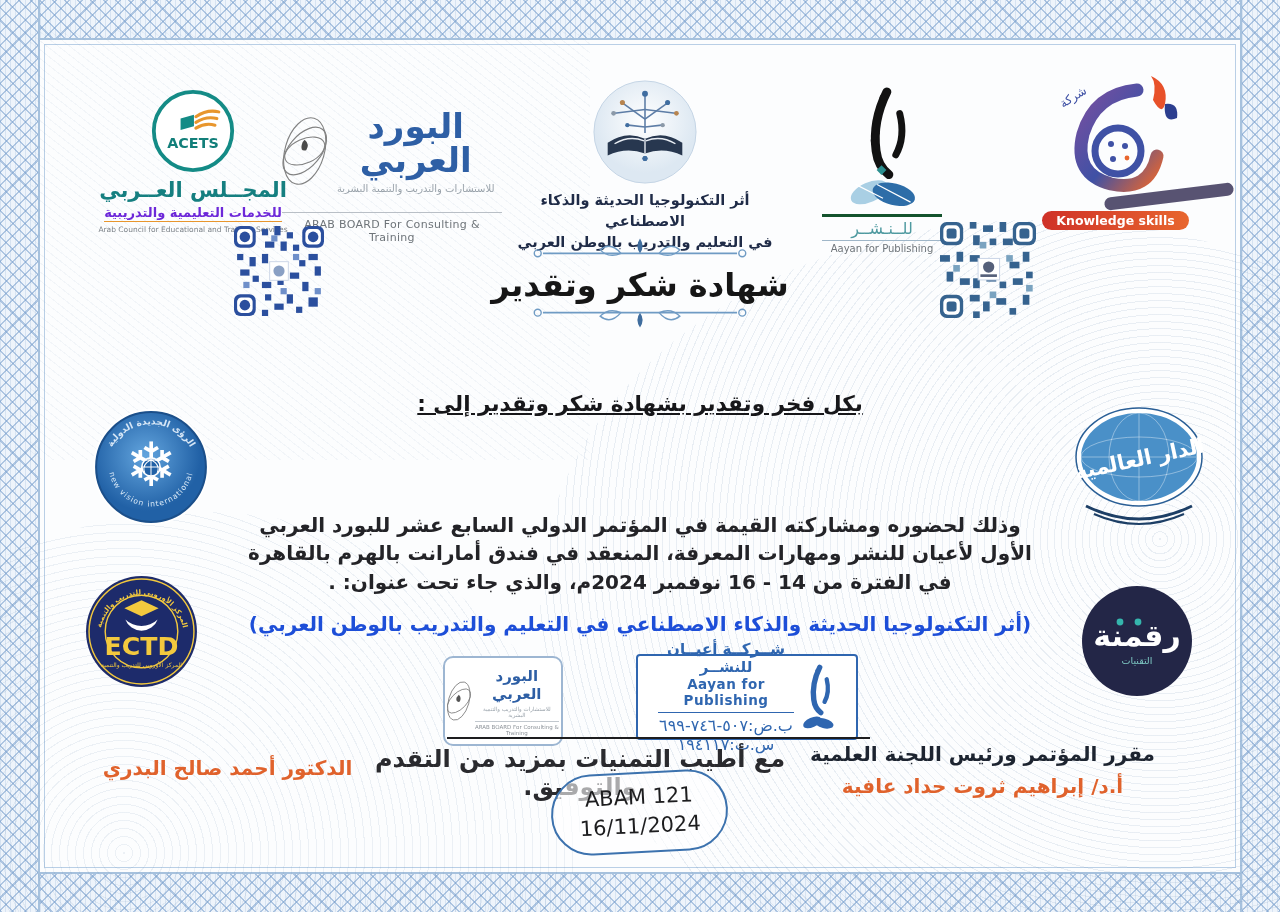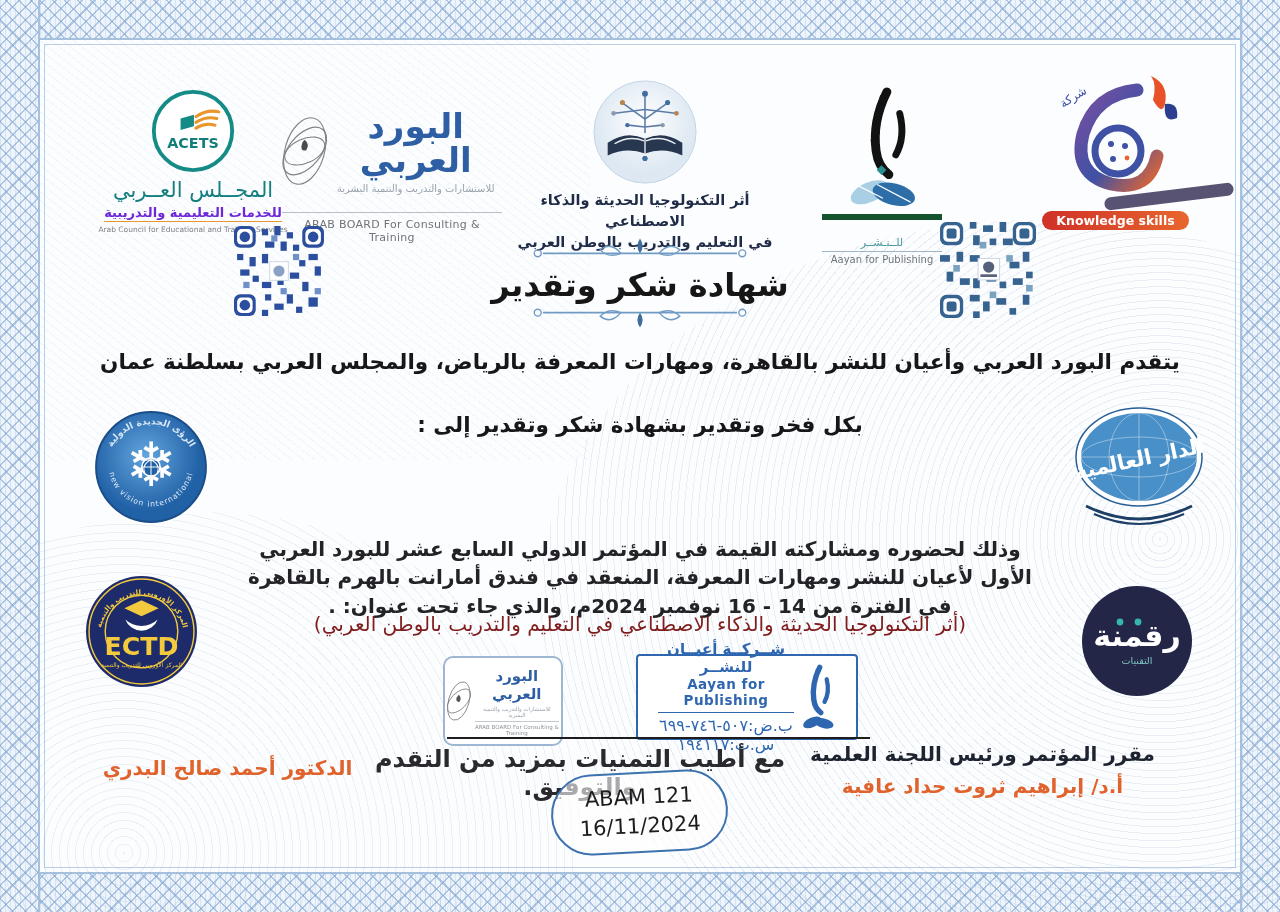--- a/index.html
+++ b/index.html
@@ -23,37 +23,37 @@
   .wave.w2{left:-180px;bottom:-220px;width:760px;height:620px;border-radius:50%;
     background:repeating-radial-gradient(circle at 40% 55%, rgba(92,128,168,.10) 0 1px, transparent 1px 8px);}
   .wave.w3{left:30px;top:30px;width:560px;height:430px;
     background:repeating-linear-gradient(38deg, rgba(120,150,185,.08) 0 1px, transparent 1px 7px);}
   .wave.w4{right:46px;top:190px;width:130px;height:13px;border-radius:8px;
     background:#3b3559;opacity:.85;transform:rotate(-7deg);}
   
   .abs{position:absolute;}
   .ctr{left:0;right:0;text-align:center;}
   
-  .acets-title{color:#157f80;font-weight:normal;font-size:21px;}
+  .acets-title{color:#157f80;font-weight:bold;font-size:21px;}
   .acets-sub{color:#6d28d9;font-weight:bold;font-size:13px;border-bottom:1px solid #e8962d;display:inline-block;padding-bottom:1px;}
   .acets-cap{color:#7c8288;font-size:7.5px;margin-top:3px;}
   .ab-title{color:#2e5fa5;font-weight:bold;font-size:34px;line-height:1;}
   .ab-tag{color:#9aa3ab;font-size:10px;margin-top:6px;}
   .ab-cap{color:#6e7479;font-size:11px;border-top:1px solid #b9bfc6;padding-top:5px;margin-top:6px;letter-spacing:.3px;}
   .emblem-txt{color:#1f2b47;font-weight:bold;font-size:14.5px;line-height:1.45;}
-  .aayan-sub{color:#4f9aa0;font-size:11px;letter-spacing:4px;border-top:6px solid #14532d;padding-top:16px;}
+  .aayan-sub{color:#4f9aa0;font-size:16px;letter-spacing:4px;border-top:3px solid #14532d;padding-top:2px;}
   .aayan-cap{color:#6e7479;font-size:10px;border-top:1px solid #9fb6c8;margin-top:2px;padding-top:2px;}
   .ks-pill{display:inline-block;background:linear-gradient(90deg,#cf3128,#e8662e);color:#fff;
     font-size:12.5px;font-weight:bold;padding:2px 14px;border-radius:12px;}
   
   .title{font-size:32px;font-weight:bold;color:#161616;letter-spacing:1px;}
   .intro{font-size:21.5px;font-weight:bold;color:#17171a;}
   .recipient{font-size:34px;font-weight:bold;color:#2e6cb5;}
   .para{font-size:20px;font-weight:bold;color:#232327;line-height:1.42;}
-  .conf{font-size:20px;font-weight:normal;color:#7f1d1d;}
+  .conf{font-size:20px;font-weight:bold;color:#1d4ed8;}
   .wishes{font-size:24px;font-weight:bold;color:#2a2a2e;}
   .cline{height:2px;background:#1d1d1f;}
   
   .stamp-ab{width:120px;height:90px;border:2px solid #9db6d2;border-radius:10px;background:#fff;
     display:flex;align-items:center;justify-content:center;gap:4px;padding:2px;box-sizing:border-box;}
   .stamp-ab .t1{color:#2e5fa5;font-weight:bold;font-size:15px;}
   .stamp-ab .t2{color:#9aa3ab;font-size:5.5px;margin-top:3px;}
   .stamp-ab .t3{color:#8c9298;font-size:5.5px;border-top:.5px solid #c2c8ce;margin-top:3px;padding-top:2px;}
   .stamp-ay{width:222px;height:86px;border:2.5px solid #2f66b0;border-radius:4px;background:#fff;
     display:flex;flex-direction:row-reverse;align-items:center;padding:4px 20px;box-sizing:border-box;gap:4px;}
@@ -320,24 +320,23 @@
     <svg width="260" height="26" viewBox="0 0 260 30" style="transform:scaleY(-1);">
       <path d="M18 20 H242" stroke="#6f9bc4" stroke-width="2.2" fill="none"></path>
       <circle cx="12" cy="20" r="4" fill="none" stroke="#6f9bc4" stroke-width="1.6"></circle>
       <circle cx="248" cy="20" r="4" fill="none" stroke="#6f9bc4" stroke-width="1.6"></circle>
       <path d="M108 20 q-12 -14 -24 -4 q10 10 24 4z" fill="none" stroke="#6f9bc4" stroke-width="1.6"></path>
       <path d="M152 20 q12 -14 24 -4 q-10 10 -24 4z" fill="none" stroke="#6f9bc4" stroke-width="1.6"></path>
       <path d="M130 3 q-6 9 0 17 q6 -8 0 -17z" fill="#3f6d9e"></path>
     </svg>
   </div>
 
-  <div class="abs ctr intro" dir="rtl" style="top:349px;">يتقدم البورد العربي وأعيان للنشر بالقاهرة، ومهارات المعرفة بالرياض، والمجلس العربي بسلطنة عمان</div>
-  <div class="abs ctr intro" dir="rtl" style="top:412px;">بكل فخر وتقدير بشهادة شكر وتقدير إلى :</div>
-
-  <div class="abs ctr para" dir="rtl" style="top:511px;margin-top:24px;">
+  <div class="abs ctr intro" dir="rtl" style="top:391px;text-decoration:underline;">بكل فخر وتقدير بشهادة شكر وتقدير إلى :</div>
+
+  <div class="abs ctr para" dir="rtl" style="top:511px;">
     <div>وذلك لحضوره ومشاركته القيمة في المؤتمر الدولي السابع عشر للبورد العربي</div>
     <div>الأول لأعيان للنشر ومهارات المعرفة، المنعقد في فندق أمارانت بالهرم بالقاهرة</div>
     <div>في الفترة من 14 - 16 نوفمبر 2024م، والذي جاء تحت عنوان: .</div>
   </div>
 
   <div class="abs ctr conf" dir="rtl" style="top:612px;">(أثر التكنولوجيا الحديثة والذكاء الاصطناعي في التعليم والتدريب بالوطن العربي)</div>
 
   <div class="abs stamp-ab" style="left:443px;top:656px;">
     <svg width="30" height="62" viewBox="0 0 30 62">
       <g fill="none" stroke="#7a7a7a" stroke-width="1">

